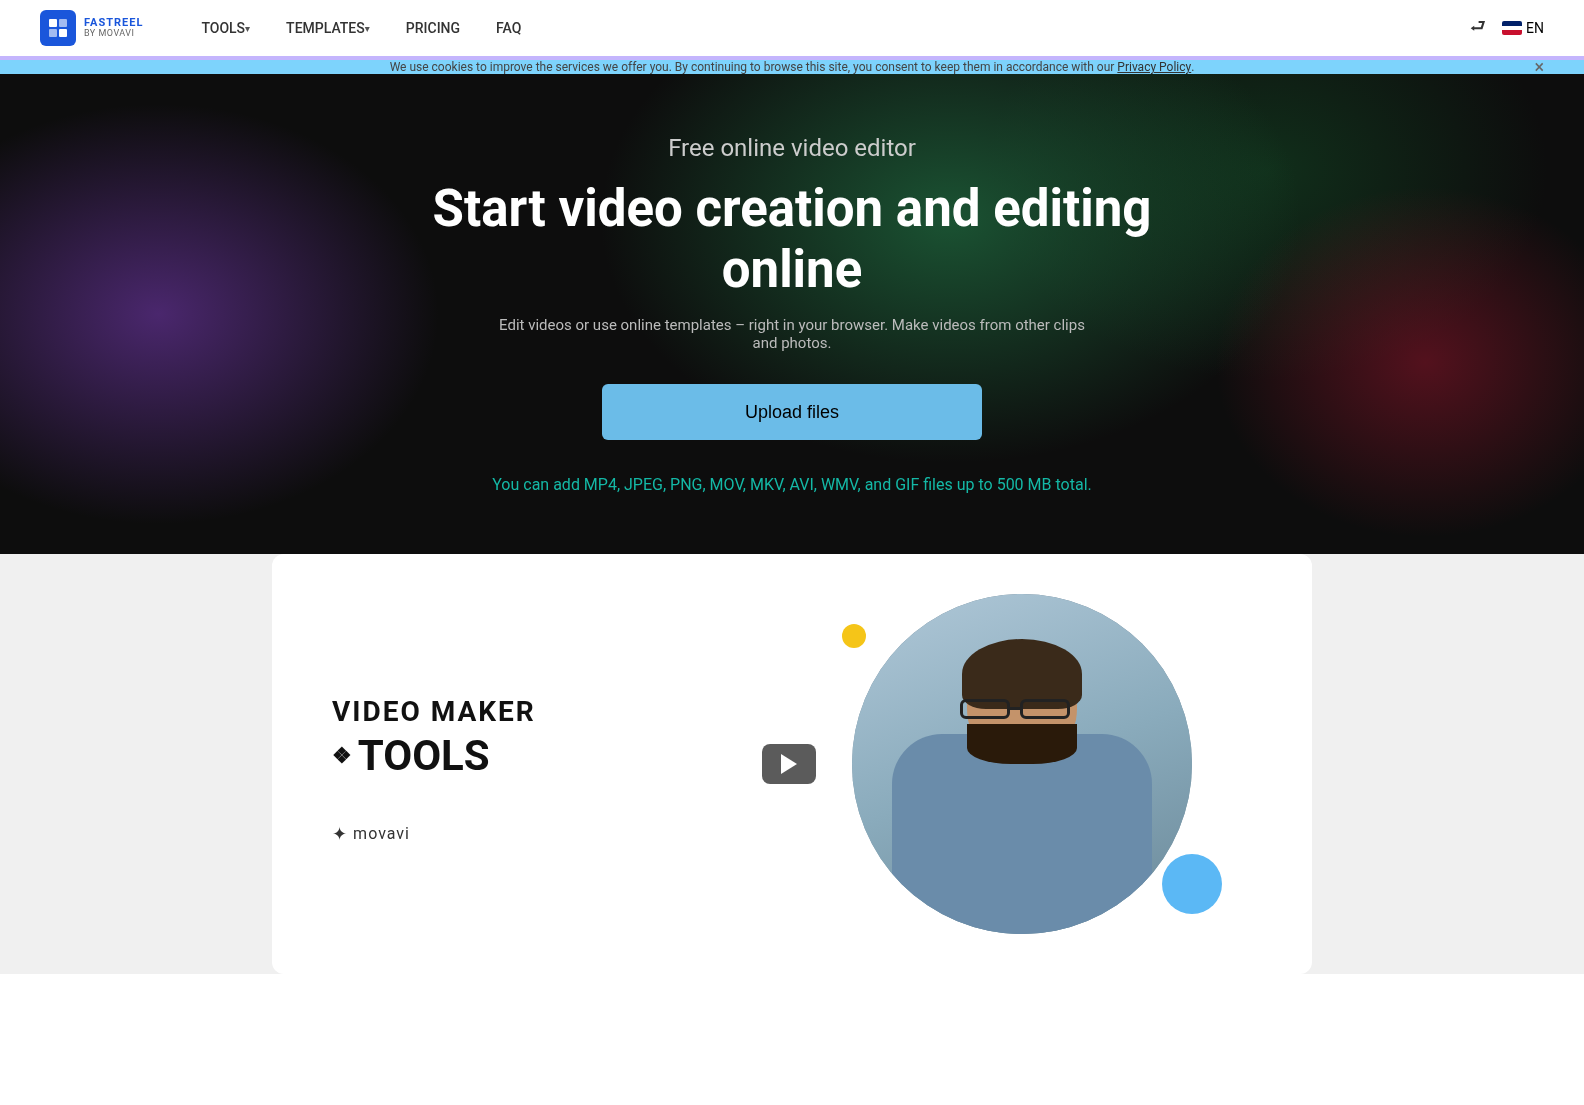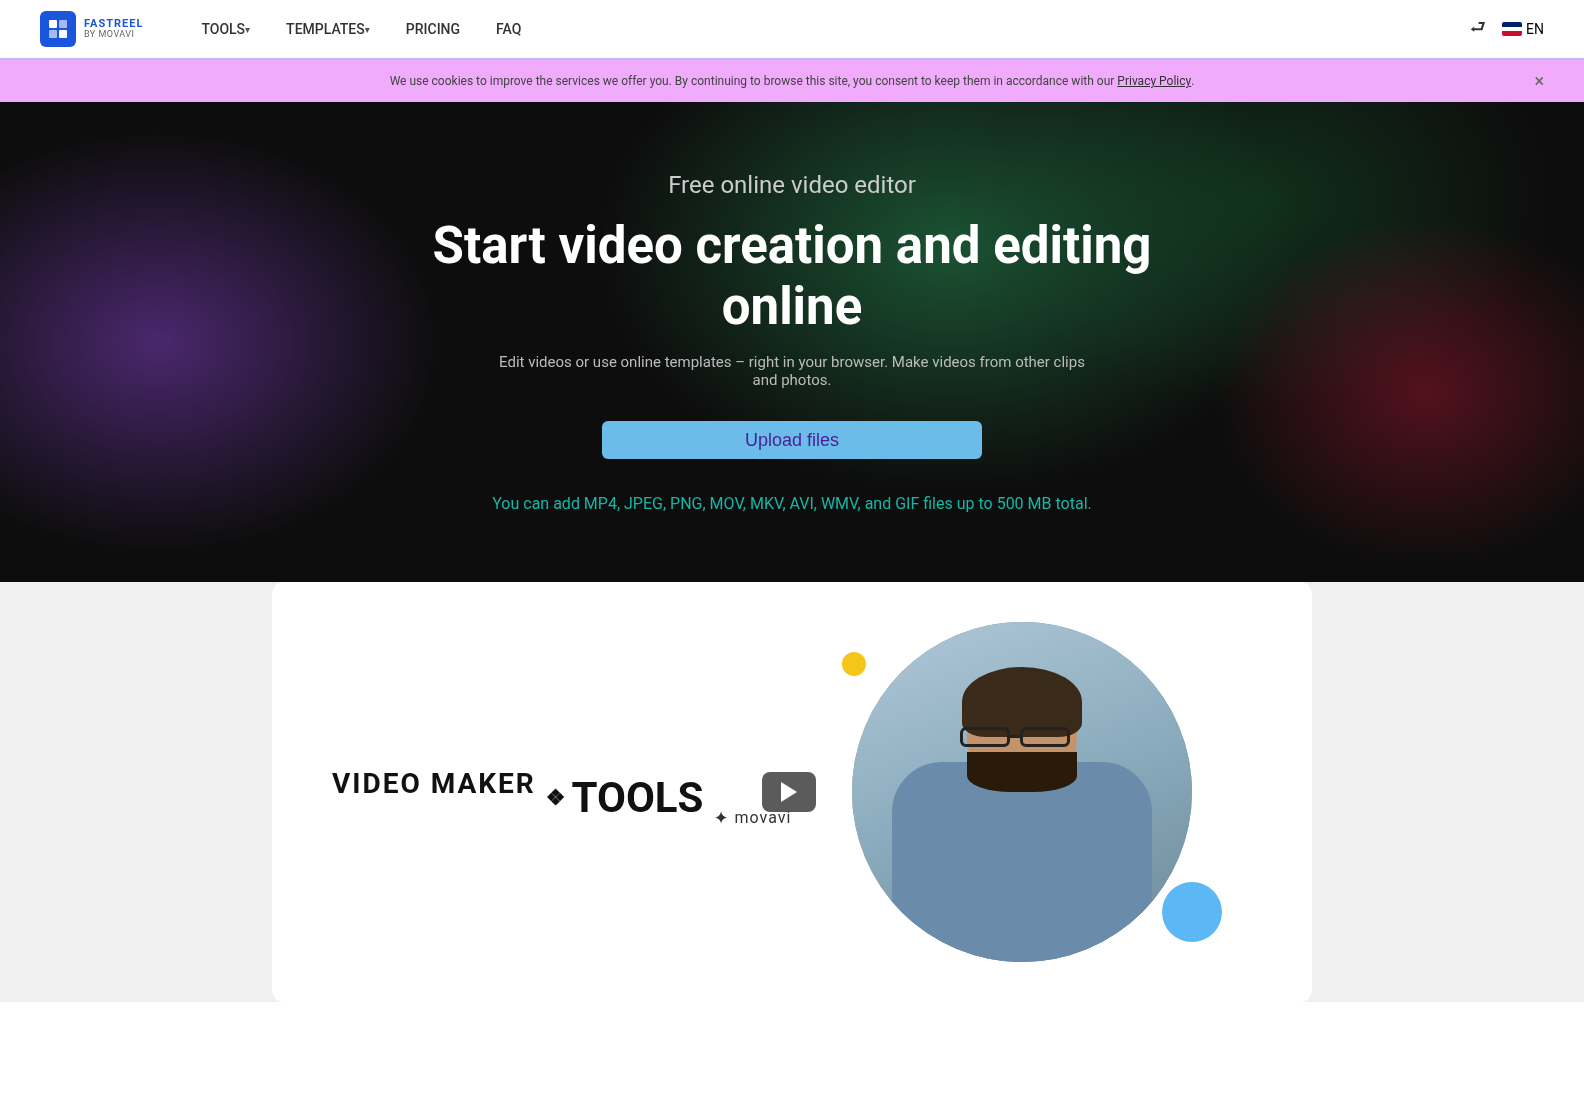--- a/index.html
+++ b/index.html
@@ -5,21 +5,21 @@
     * { margin: 0; padding: 0; box-sizing: border-box; }
     body { font-family: -apple-system, BlinkMacSystemFont, 'Segoe UI', Roboto, sans-serif; width: 1584px; min-height: 1105px; overflow-x: hidden; }
 
     
     .navbar {
       display: flex;
       align-items: center;
       padding: 0 40px;
       height: 60px;
       background: #fff;
-      border-bottom: 2px solid #c4b5fd;
+      border-bottom: 4px solid #c4b5fd;
       position: relative;
       z-index: 10;
     }
     .logo-area {
       display: flex;
       align-items: center;
       gap: 8px;
       margin-right: 40px;
     }
     .logo-icon {
@@ -94,22 +94,22 @@
       width: 20px;
       height: 14px;
       background: linear-gradient(to bottom, #012169 33%, #fff 33%, #fff 66%, #C8102E 66%);
       border-radius: 2px;
       position: relative;
       overflow: hidden;
     }
 
     
     .cookie-banner {
-      background: #f0abfc;
-      padding: 14px 40px;
+      background: #7dd3fc;
+      padding: 0 40px;
       display: flex;
       align-items: center;
       justify-content: center;
       font-size: 12px;
       color: #444;
       position: relative;
     }
     .cookie-banner a {
       color: #333;
       text-decoration: underline;
@@ -166,25 +166,25 @@
       line-height: 1.2;
     }
     .hero-desc {
       font-size: 15px;
       color: #bbb;
       max-width: 600px;
     }
     .upload-btn {
       margin-top: 16px;
       background: #6bbce8;
-      color: #4c1d95;
+      color: #000000;
       border: none;
       border-radius: 6px;
       padding: 0 40px;
-      height: 38px;
+      height: 56px;
       font-size: 18px;
       cursor: pointer;
       width: 380px;
       font-weight: 400;
     }
     .hero-file-note {
       font-size: 16px;
       color: #14b8a6;
       margin-top: 19px;
     }
@@ -205,22 +205,22 @@
       min-height: 420px;
       display: flex;
       align-items: center;
       position: relative;
       overflow: visible;
       padding: 40px 60px;
     }
     .video-card-left {
       flex: 1;
       display: flex;
-      flex-direction: row;
-      gap: 10px;
+      flex-direction: column;
+      gap: 3px;
       margin-top: 11px;
     }
     .video-maker-label {
       font-size: 28px;
       font-weight: 700;
       color: #111;
       letter-spacing: 2px;
     }
     .video-online-label {
       font-size: 42px;

